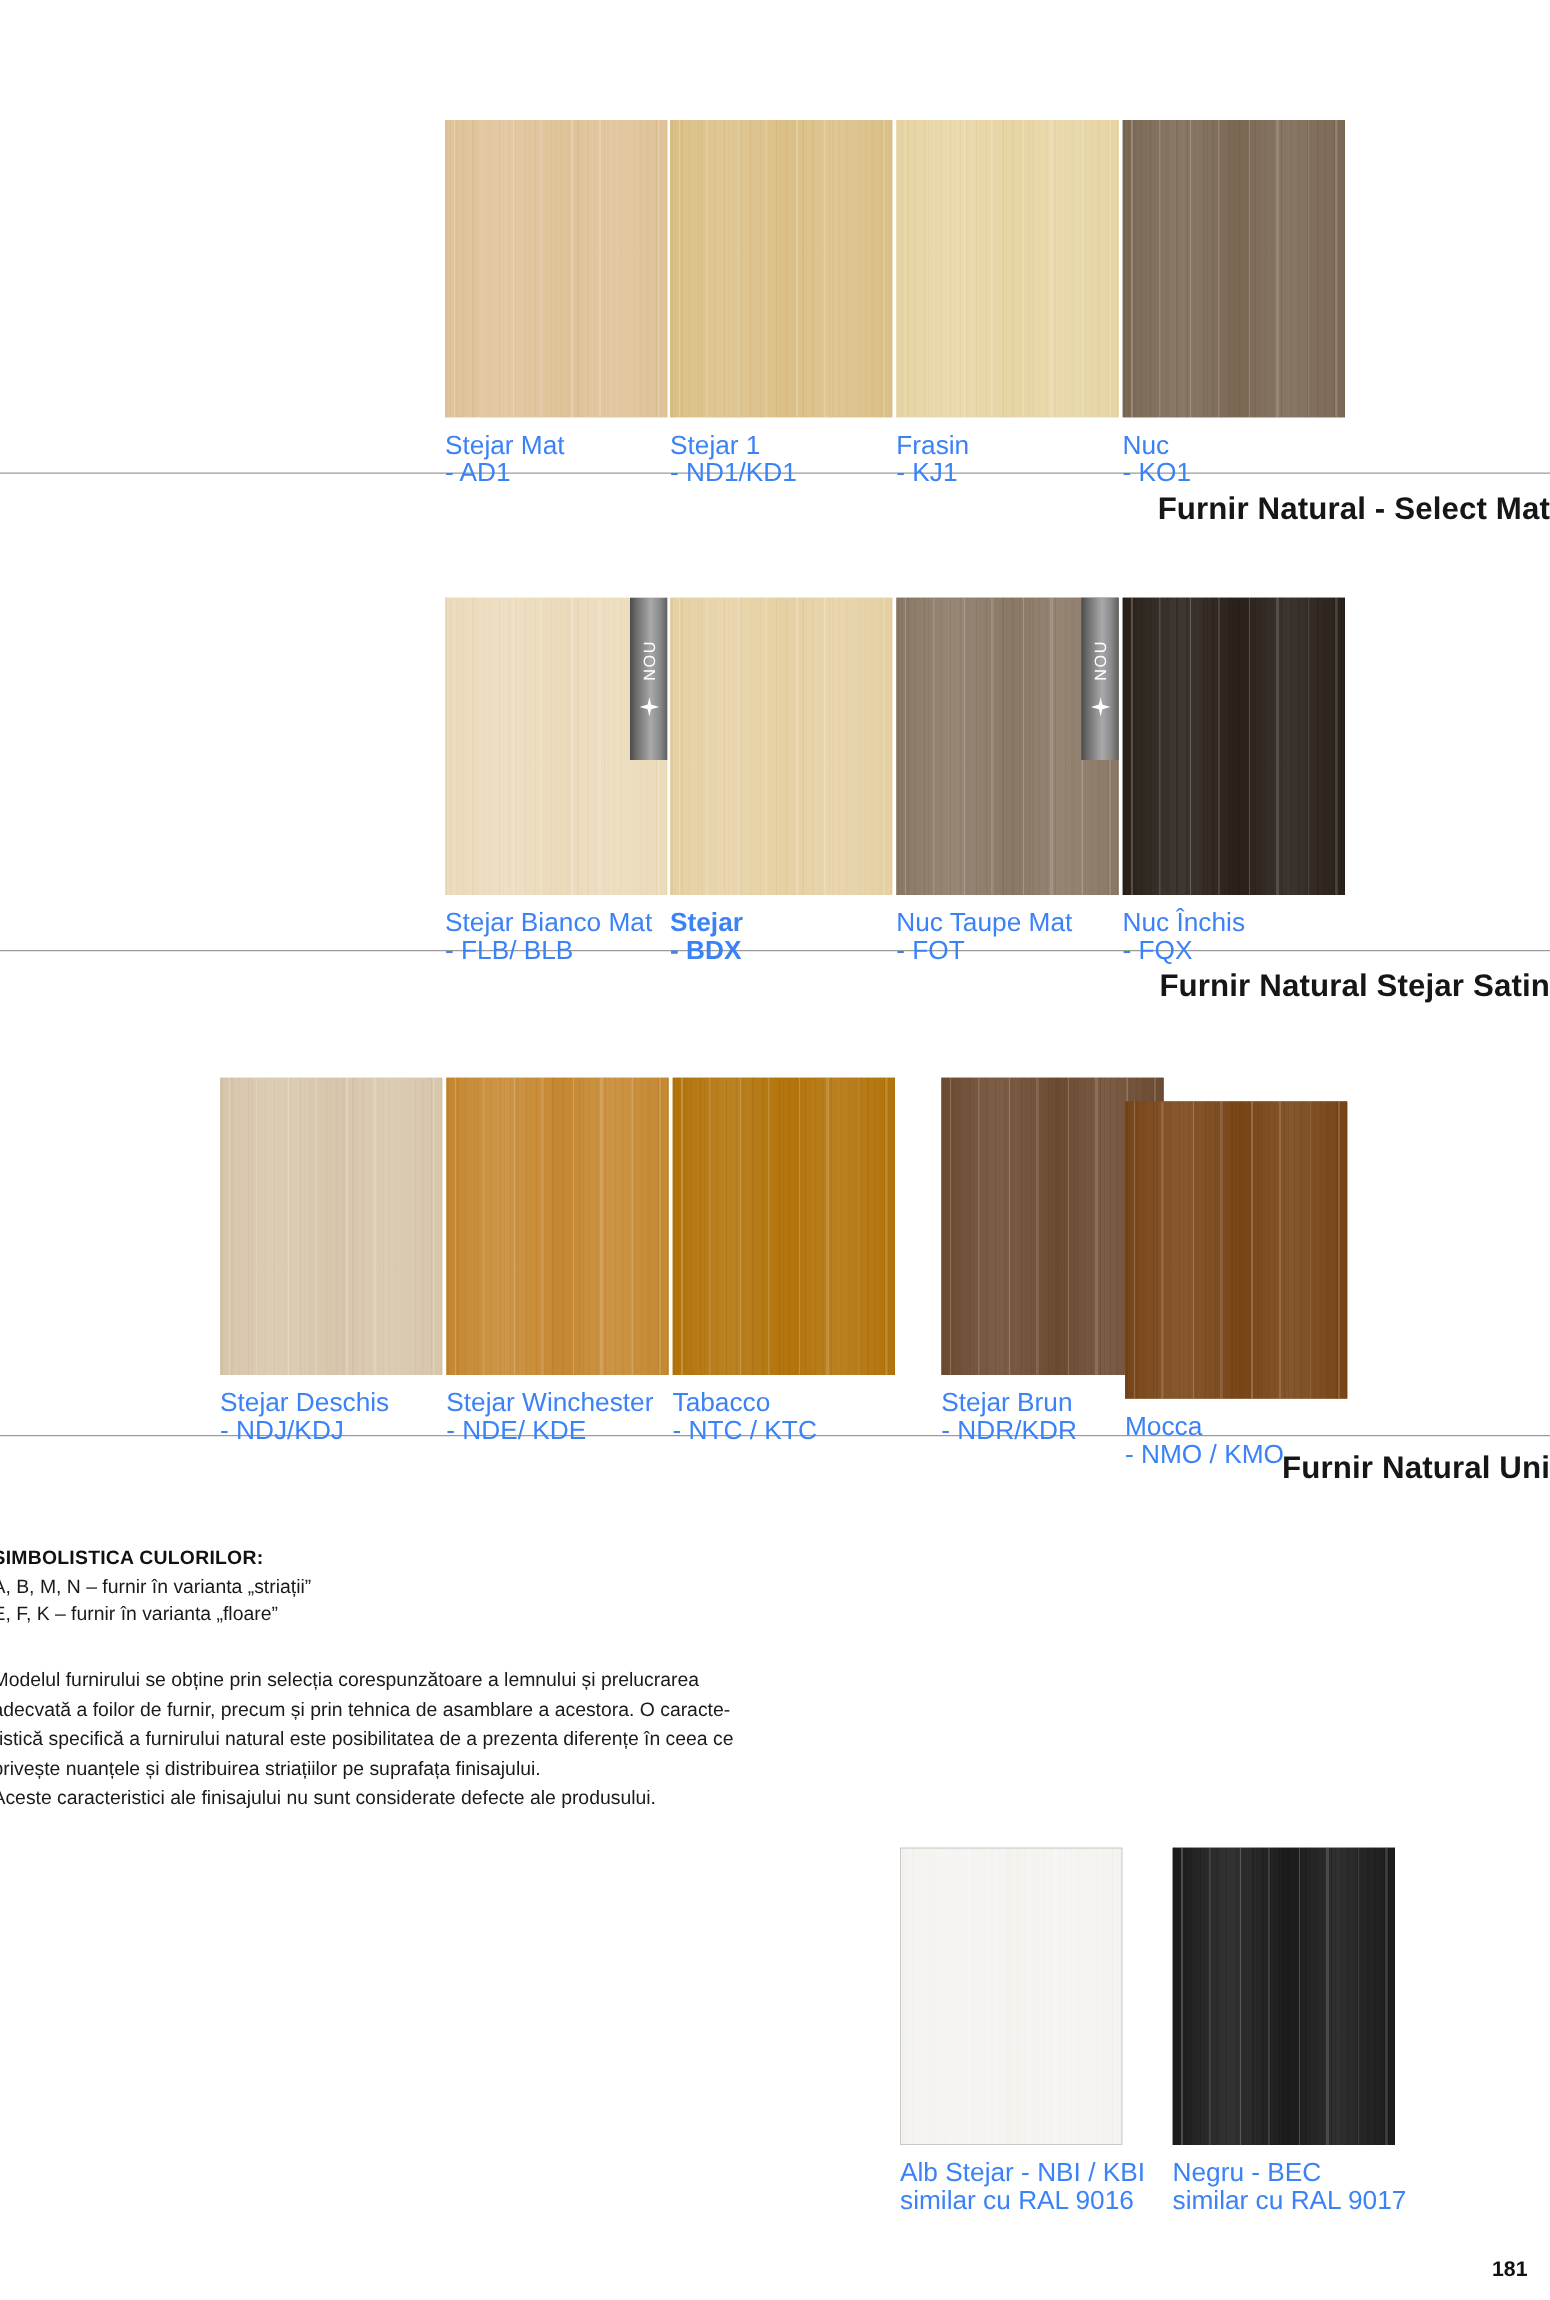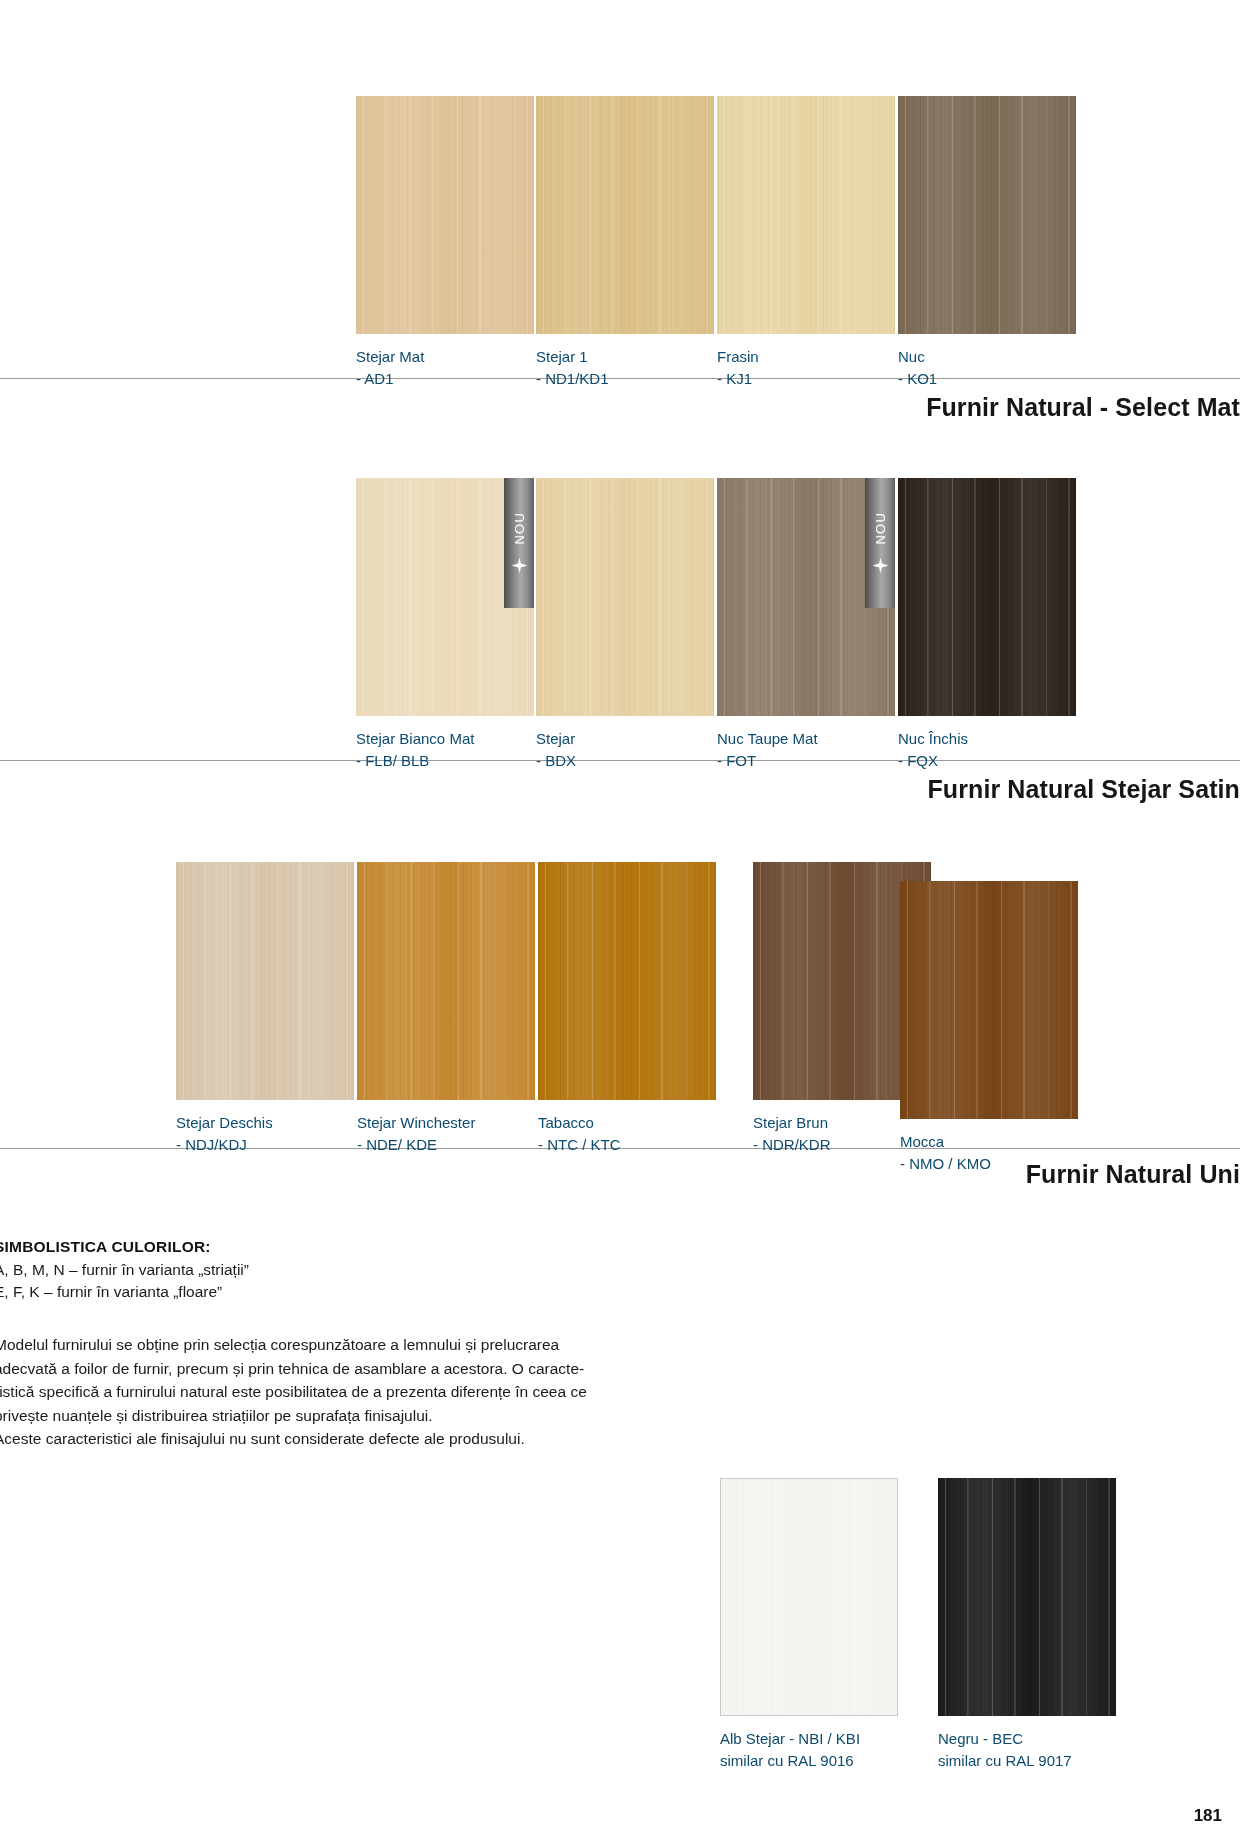--- a/index.html
+++ b/index.html
@@ -38,23 +38,23 @@
   }
   .swatch.sq   { height: 238px; }
   .grain {
     position: absolute; inset: 0;
     background-repeat: repeat;
   }
   .bordered { border: 1px solid #c9c9c9; }
 
   .label {
     margin-top: 12px;
-    font-size: 15px;
+    font-size: 21px;
     line-height: 22px;
-    color: #0c4a6e;
+    color: #3b82f6;
     white-space: nowrap;
   }
   .label .l2 { display: block; }
 
   
   .nou {
     position: absolute;
     top: 0; right: 0;
     width: 30px; height: 130px;
     background: linear-gradient(to right,#4b4b4b 0%,#6e6e6e 18%,#a9a9a9 55%,#8a8a8a 80%,#5e5e5e 100%);
@@ -150,21 +150,21 @@
               <path d="M12 1 L13.9 9.2 L23 12 L13.9 14.8 L12 23 L10.1 14.8 L1 12 L10.1 9.2 Z" fill="#ffffff"></path>
             </svg>
           </span>
         </div>
       </div>
       <div class="label">
         <span>Stejar Bianco Mat</span>
         <span class="l2">- FLB/ BLB</span>
       </div>
     </div>
-    <div class="cell" style="left:180px;">
+    <div class="cell" style="left:180px;font-weight:bold;">
       <div class="swatch sq">
         <div class="grain" style="background: repeating-linear-gradient(90deg, rgba(0, 0, 0, 0) 0px, rgba(0, 0, 0, 0) 1px, rgba(211, 186, 136, 0.267) 1px, rgba(211, 186, 136, 0.267) 2px, rgba(0, 0, 0, 0) 2px, rgba(0, 0, 0, 0) 4px, rgba(211, 186, 136, 0.133) 4px, rgba(211, 186, 136, 0.133) 5px, rgba(0, 0, 0, 0) 5px, rgba(0, 0, 0, 0) 9px, rgba(211, 186, 136, 0.2) 9px, rgba(211, 186, 136, 0.2) 10px, rgba(0, 0, 0, 0) 10px, rgba(0, 0, 0, 0) 14px, rgba(211, 186, 136, 0.1) 14px, rgba(211, 186, 136, 0.1) 16px, rgba(0, 0, 0, 0) 16px, rgba(0, 0, 0, 0) 21px), repeating-linear-gradient(90deg, rgba(255, 255, 255, 0) 0px, rgba(255, 255, 255, 0) 7px, rgba(255, 255, 255, 0.2) 7px, rgba(255, 255, 255, 0.2) 8px, rgba(255, 255, 255, 0) 8px, rgba(255, 255, 255, 0) 29px, rgba(255, 255, 255, 0.14) 29px, rgba(255, 255, 255, 0.14) 31px, rgba(255, 255, 255, 0) 31px, rgba(255, 255, 255, 0) 47px), linear-gradient(90deg, rgba(211, 186, 136, 0.08) 0%, rgba(255, 255, 255, 0.1) 26%, rgba(211, 186, 136, 0.06) 52%, rgba(255, 255, 255, 0.09) 74%, rgba(211, 186, 136, 0.07) 100%), linear-gradient(rgb(231, 210, 166), rgb(231, 210, 166)) rgb(231, 210, 166); background-blend-mode: normal;"></div>
       </div>
       <div class="label">
         <span>Stejar</span>
         <span class="l2">- BDX</span>
       </div>
     </div>
     <div class="cell" style="left:361px;">
       <div class="swatch sq">

